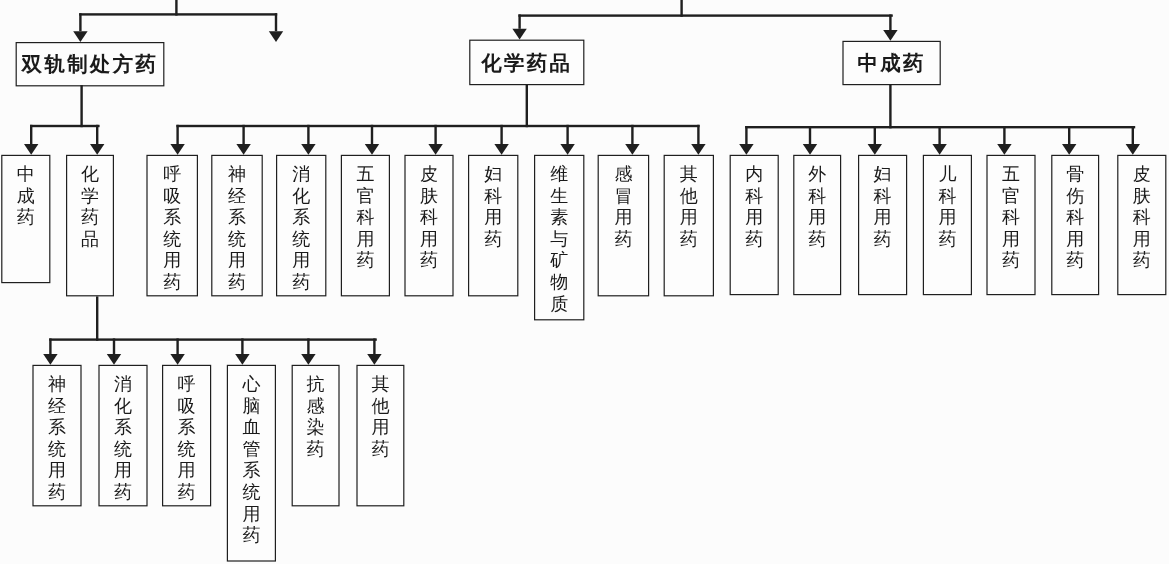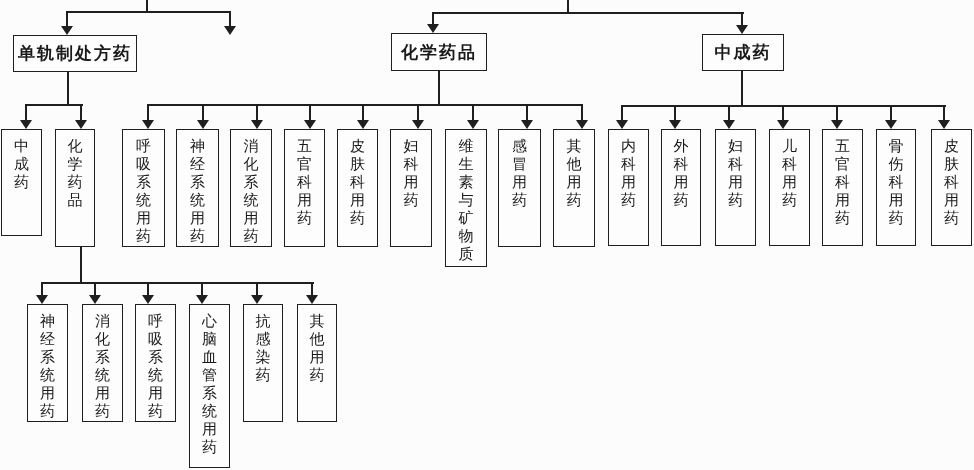--- a/index.html
+++ b/index.html
@@ -12,21 +12,21 @@
   .hl{position:absolute;height:2px;background:#1f1f1f;}
   .vl{position:absolute;width:2px;background:#1f1f1f;}
   .tri{position:absolute;width:0;height:0;border-left:6px solid transparent;border-right:6px solid transparent;border-top:9px solid #1f1f1f;}
 </style>
 </head>
 <body>
 
 <div class="canvas">
 
   <div class="node hnode" style="left:13px;top:35px;width:124px;height:37px;">
-      <span>单轨制处方药</span>
+      <span>双轨制处方药</span>
     </div>
   <div class="node hnode" style="left:391px;top:33px;width:96px;height:38px;justify-content:center;">
       <span>化学药品</span>
     </div>
   <div class="node hnode" style="left:702px;top:34px;width:82px;height:37px;">
       <span>中成药</span>
     </div>
 
   <div class="node vnode" style="left:1px;top:129px;width:41px;height:107px;">
       <span>中

